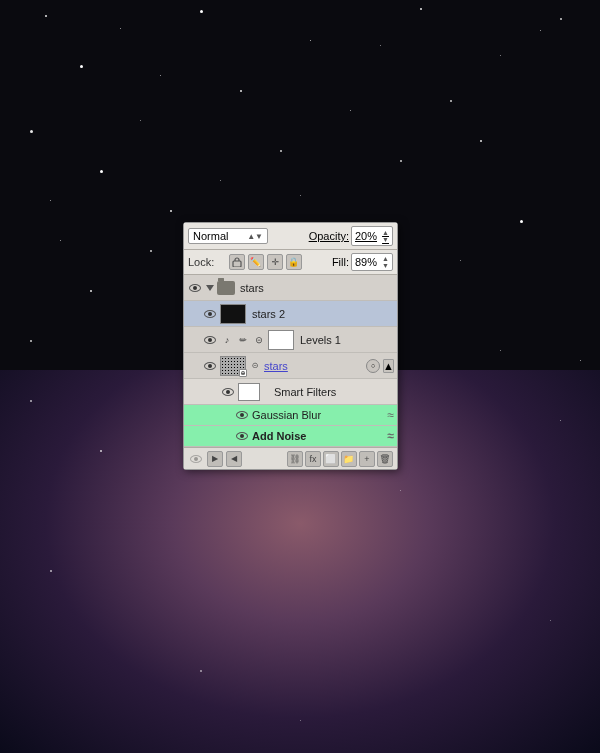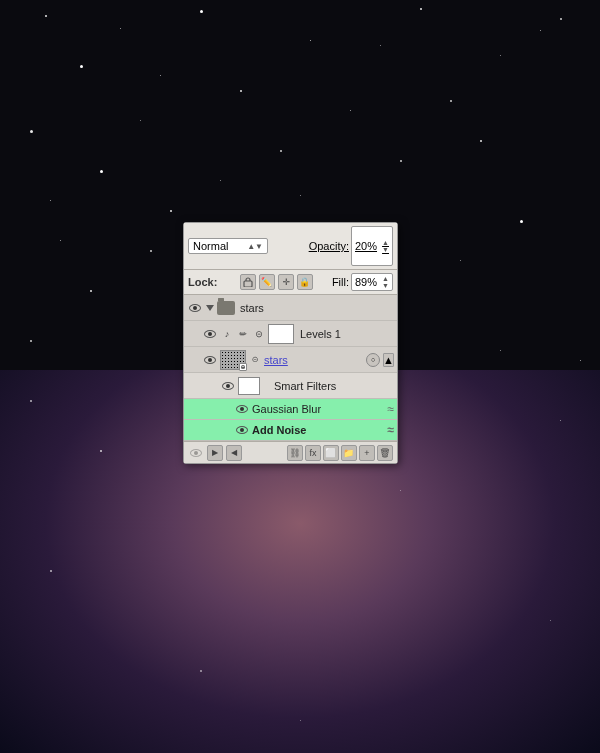--- a/index.html
+++ b/index.html
@@ -85,41 +85,40 @@
       font-size: 11px;
       text-decoration: underline;
     }
 
     .opacity-input {
       display: flex;
       align-items: center;
       background: white;
       border: 1px solid #999;
       border-radius: 2px;
-      padding: 12px 3px;
+      padding: 2px 3px;
       width: 42px;
       justify-content: space-between;
       font-size: 11px;
     }
 
     
     .panel-lockbar {
       display: flex;
       align-items: center;
       padding: 3px 4px;
       background: #e8e5e0;
       border-bottom: 1px solid #b0aca5;
       gap: 3px;
     }
 
     .lock-label {
       font-size: 11px;
       color: #333;
-      margin-right: 20px;
-      font-weight: bold;
+      margin-right: 12px;
     }
 
     .lock-icon {
       width: 16px;
       height: 16px;
       background: #c8c4bf;
       border: 1px solid #999;
       border-radius: 2px;
       display: flex;
       align-items: center;
@@ -451,20 +450,27 @@
       </div>
       <div class="triangle-icon">
         <div class="triangle-down"></div>
       </div>
       <div class="folder-icon" style="width:18px;height:14px;background:#7a7870;border-radius:2px;position:relative;">
         <div style="position:absolute;top:-3px;left:1px;width:6px;height:3px;background:#7a7870;border-radius:1px 1px 0 0;"></div>
       </div>
       <span class="layer-name" style="margin-left:3px;">stars</span>
     </div>
 
+    <div class="layer-row selected indent-1">
+      <div class="eye-icon">
+        <div class="eye-circle"></div>
+      </div>
+      <div class="layer-thumbnail black"></div>
+      <span class="layer-name" style="margin-left:4px;">stars 2</span>
+    </div>
 
     <div class="layer-row indent-1">
       <div class="eye-icon">
         <div class="eye-circle"></div>
       </div>
       <div class="adj-icons">
         <div class="adj-icon">♪</div>
         <div class="adj-icon">✏</div>
         <div class="adj-icon">⊝</div>
       </div>

